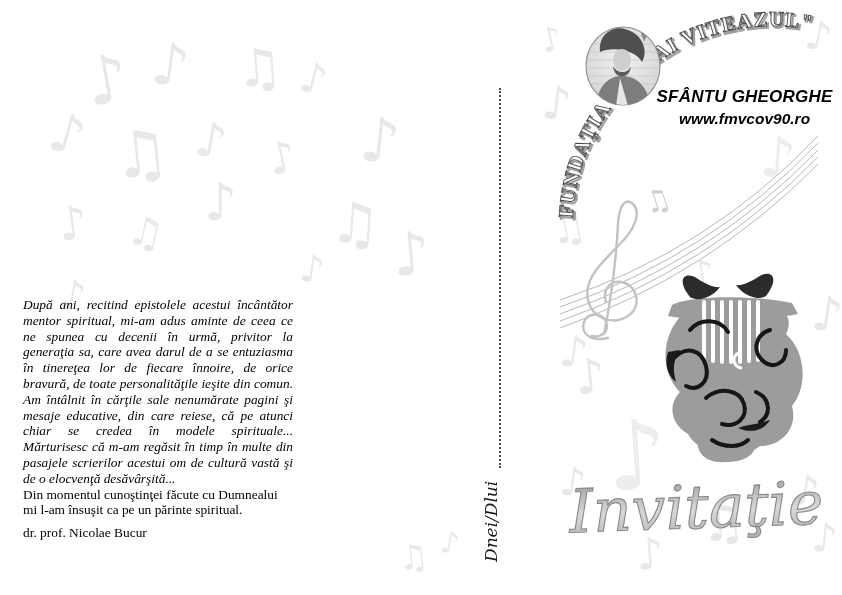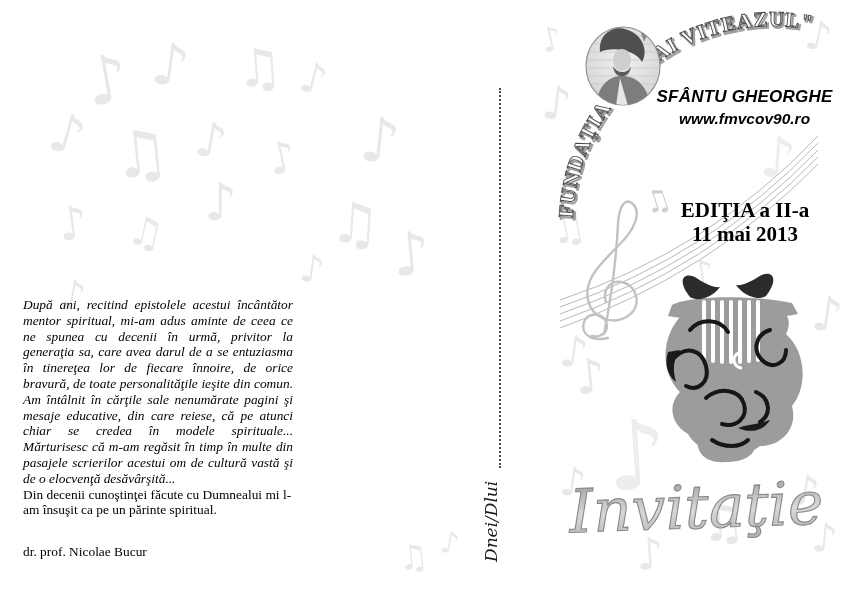--- a/index.html
+++ b/index.html
@@ -15,21 +15,21 @@
   }
   
   .gfx { position:absolute; left:0; top:0; z-index:2; }
   
   .left-text {
     position:absolute; left:23px; top:297px; width:270px; z-index:3;
     font-size:13.4px; line-height:15.8px;
   }
   .left-text .para { text-align:justify;font-style:italic; }
   .left-text .closing { margin-top:0; }
-  .left-text .sig { margin-top:26px; }
+  .left-text .sig { margin-top:7px; }
   
   .city-block {
     position:absolute; left:642px; top:87px; width:205px; z-index:3;
     text-align:center; font-family:"Liberation Sans", sans-serif;
     font-weight:bold; font-style:italic;
   }
   .city { font-size:17px; letter-spacing:.2px; }
   .website { font-size:15.5px; margin-top:3px; }
   
   .edition-block {
@@ -168,27 +168,23 @@
 
     <text x="697" y="528" text-anchor="middle" font-family="DejaVu Serif, serif" font-style="italic" font-size="60" fill="url(#silver)" stroke="#898989" stroke-width="1.1" transform="rotate(-2 697 528)">Invitaţie</text>
 
     <text transform="translate(497 562) rotate(-90)" font-family="DejaVu Serif, serif" font-style="italic" font-size="17" fill="#1c1c1c">Dnei/Dlui</text>
   </svg>
 
   <div class="fold-dots"></div>
 
   <div class="left-text">
     <div class="para">După ani, recitind epistolele acestui încântător mentor spiritual, mi-am adus aminte de ceea ce ne spunea cu decenii în urmă, privitor la generaţia sa, care avea darul de a se entuziasma în tinereţea lor de fiecare înnoire, de orice bravură, de toate personalităţile ieşite din comun. Am întâlnit în cărţile sale nenumărate pagini şi mesaje educative, din care reiese, că pe atunci chiar se credea în modele spirituale... Mărturisesc că m-am regăsit în timp în multe din pasajele scrierilor acestui om de cultură vastă şi de o elocvenţă desăvârşită...</div>
-    <div class="closing">Din decenii cunoştinţei făcute cu Dumnealui mi l-am însuşit ca pe un părinte spiritual.</div>
+    <div class="closing">Din momentul cunoştinţei făcute cu Dumnealui mi l-am însuşit ca pe un părinte spiritual.</div>
     <div class="sig">dr. prof. Nicolae Bucur</div>
   </div>
 
   <div class="city-block">
     <div class="city">SFÂNTU GHEORGHE</div>
     <div class="website">www.fmvcov90.ro</div>
   </div>
 
-  <div class="edition-block">
-    <div>EDIŢIA a II-a</div>
-    <div>11 mai 2013</div>
-  </div>
 
 </div>
 
 </body></html>

